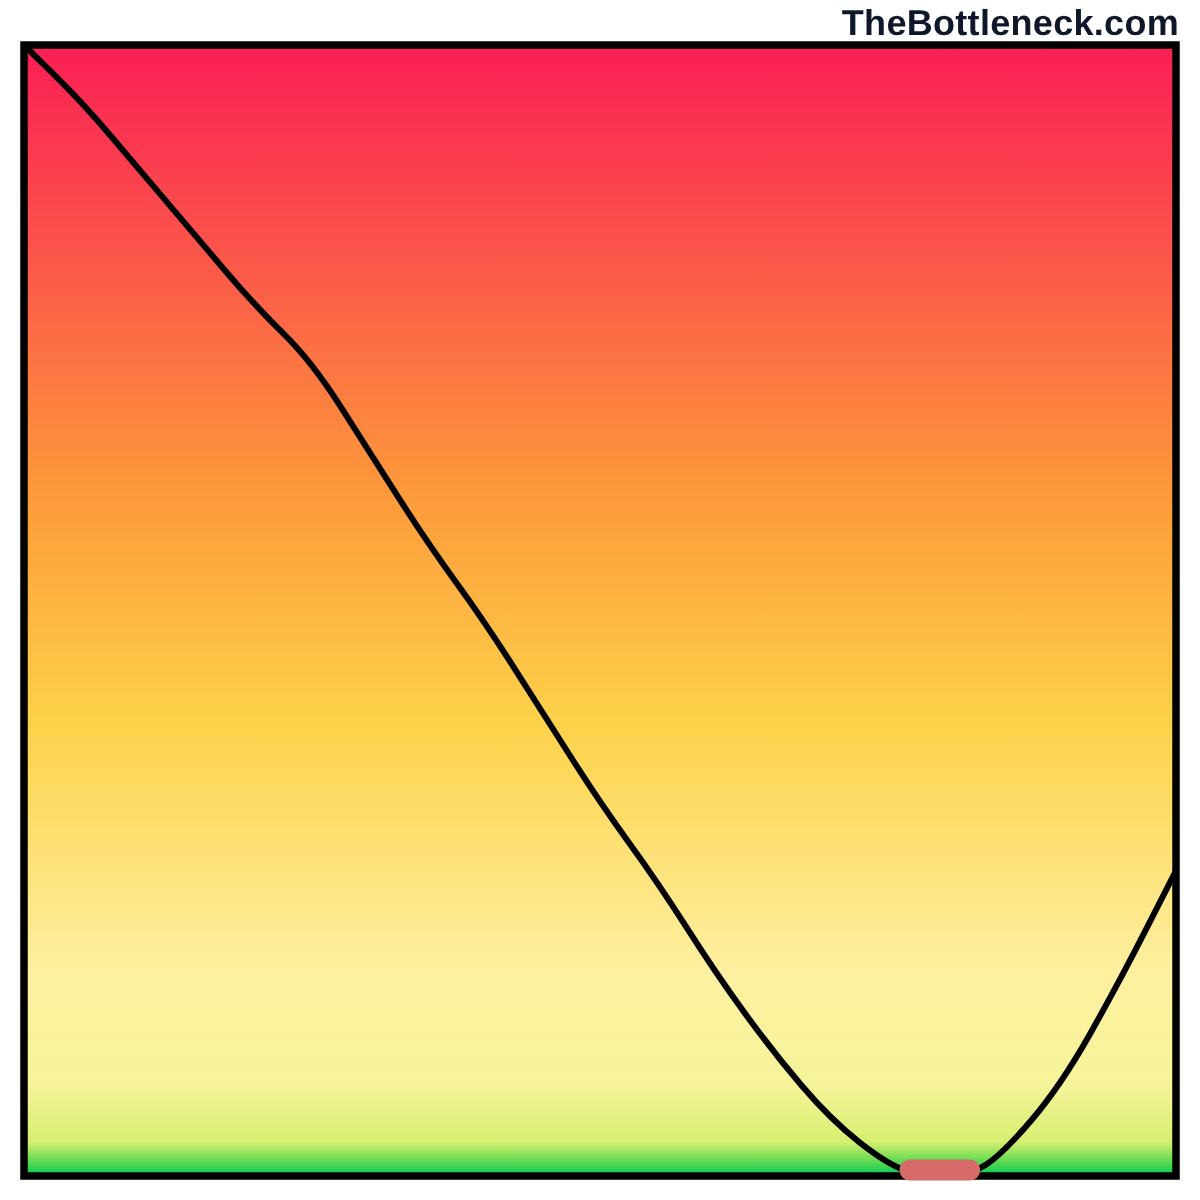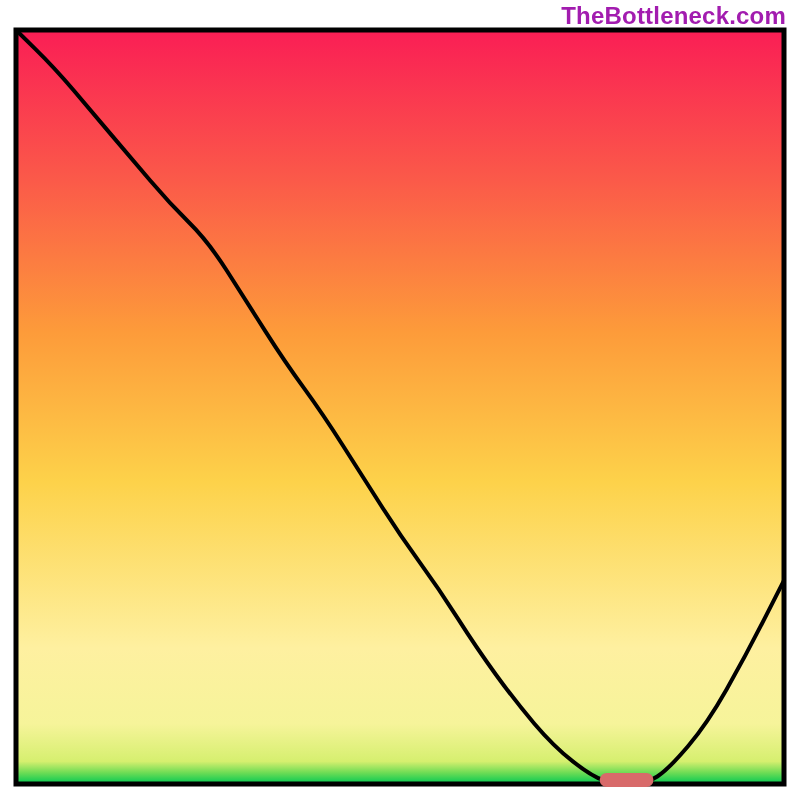--- a/index.html
+++ b/index.html
@@ -15,21 +15,21 @@
     width: 800px;
     height: 800px;
     box-sizing: border-box;
   }
   .watermark {
     position: absolute;
     top: 2px;
     right: 14px;
     font-size: 24px;
     font-weight: 600;
-    color: #a21caf;
+    color: #0f172a;
     letter-spacing: 0.2px;
     pointer-events: none;
     margin-left: 44px;
   }
   svg {
     display: block;
   }
 </style>
 </head>
 <body>

